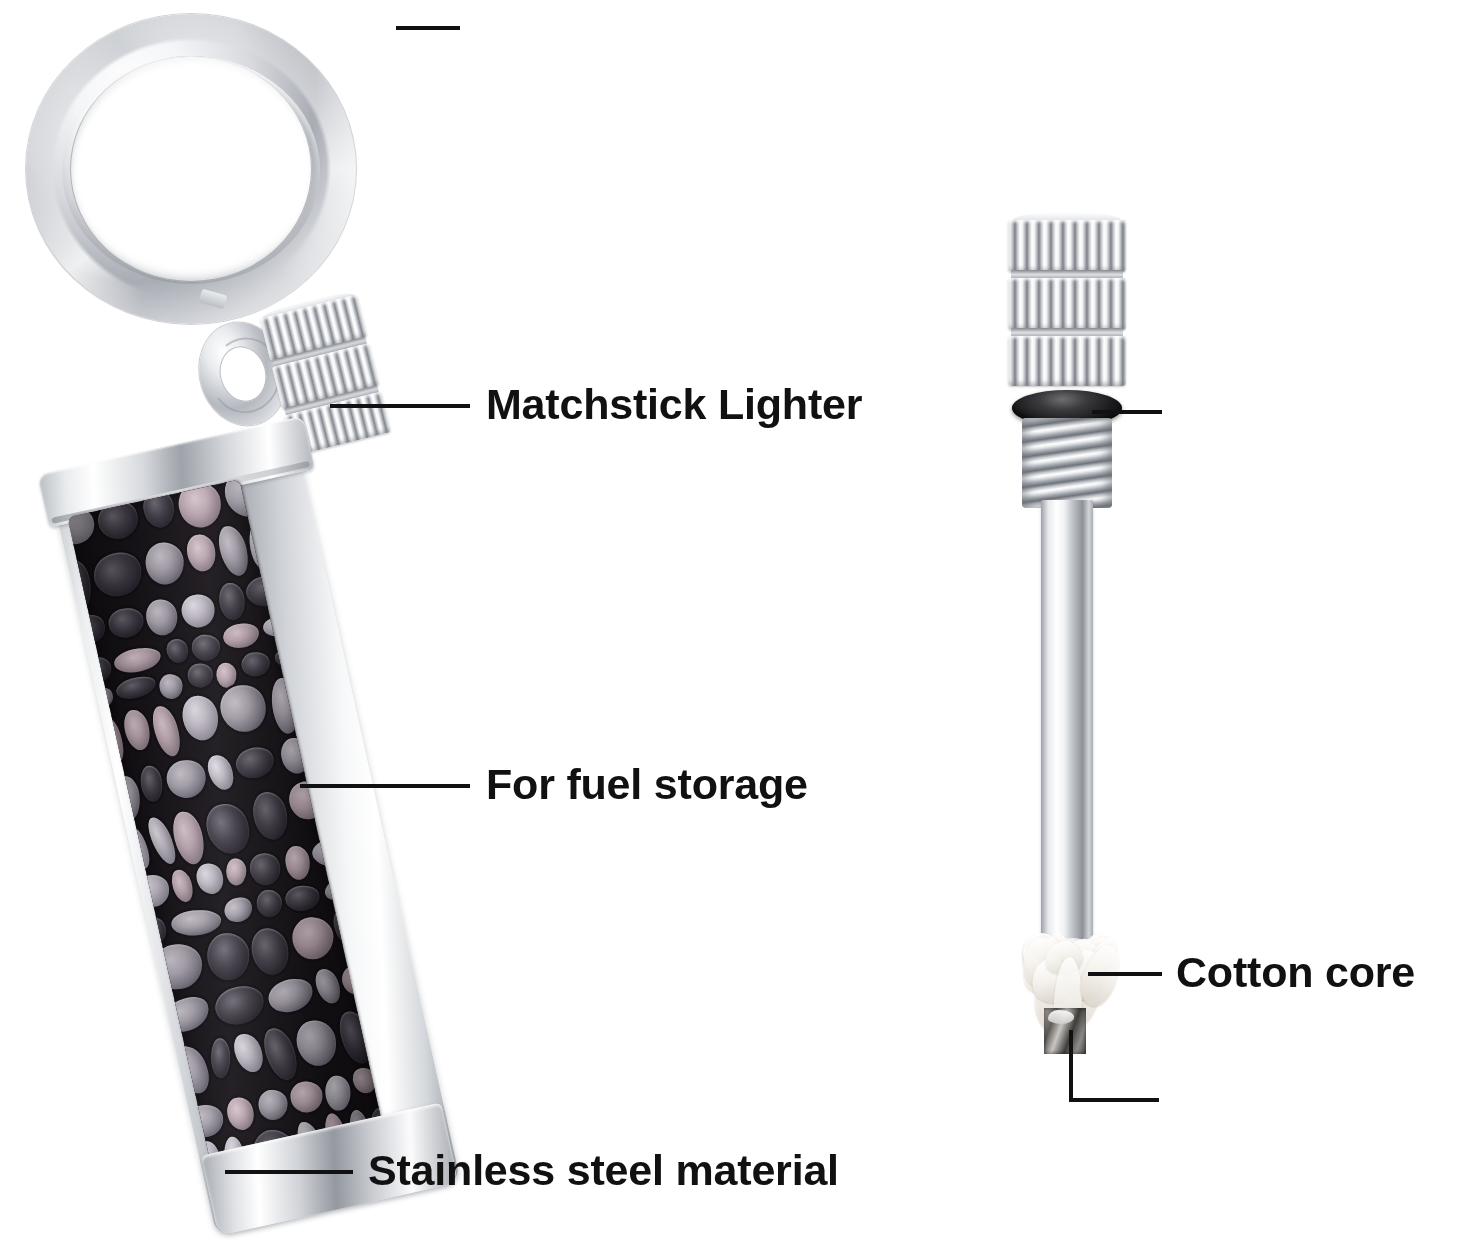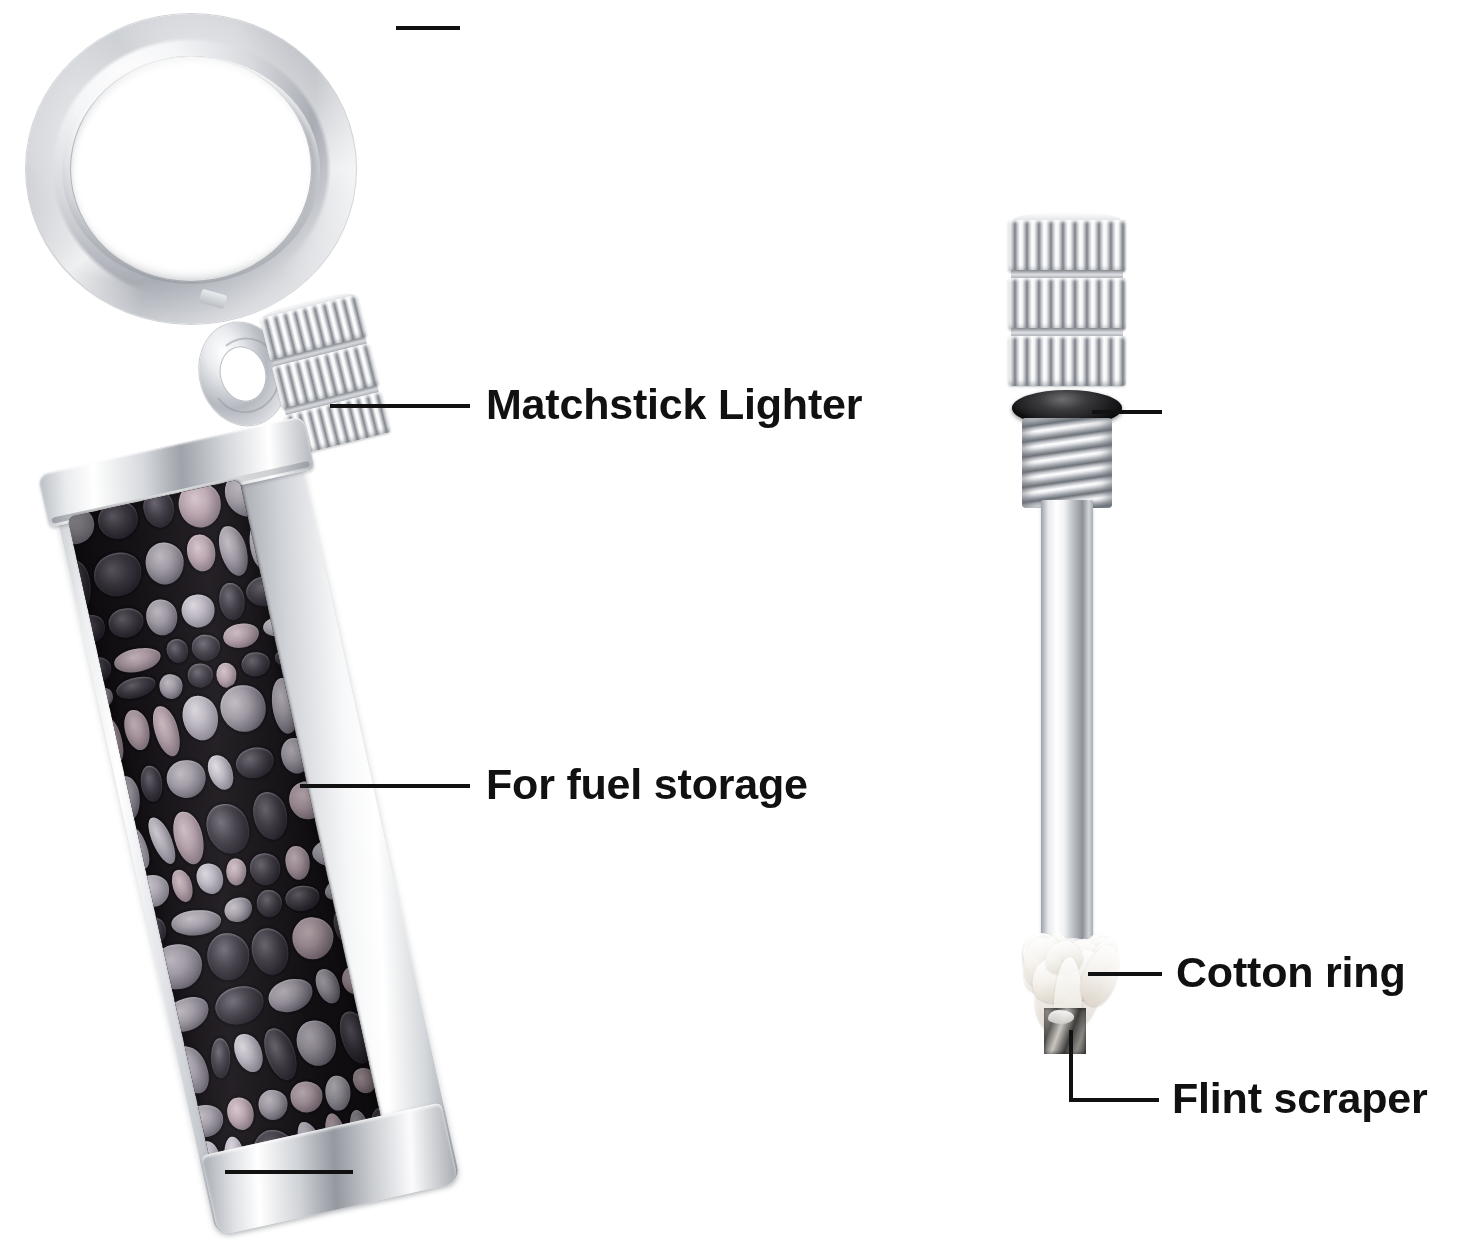--- a/index.html
+++ b/index.html
@@ -457,19 +457,19 @@
   <div class="leader" style="left:1088px;top:972px;width:74px;"></div>
 
   <div class="leader-v" style="left:1069px;top:1030px;height:72px;"></div>
   <div class="leader" style="left:1069px;top:1098px;width:90px;"></div>
 
 
   <div class="label" style="left:486px;top:763px;font-size:43px;">For fuel storage</div>
 
   <div class="label" style="left:486px;top:383px;font-size:43px;">Matchstick Lighter</div>
 
-
-
-  <div class="label" style="left:1176px;top:951px;font-size:43px;">Cotton ring</div>
-
-  <div class="label" style="left:1172px;top:1077px;font-size:43px;">Flint scraper</div>
+  <div class="label" style="left:368px;top:1149px;font-size:43px;">Stainless steel material</div>
+
+
+  <div class="label" style="left:1176px;top:951px;font-size:43px;">Cotton core</div>
+
 
 </div>
 
 </body></html>

